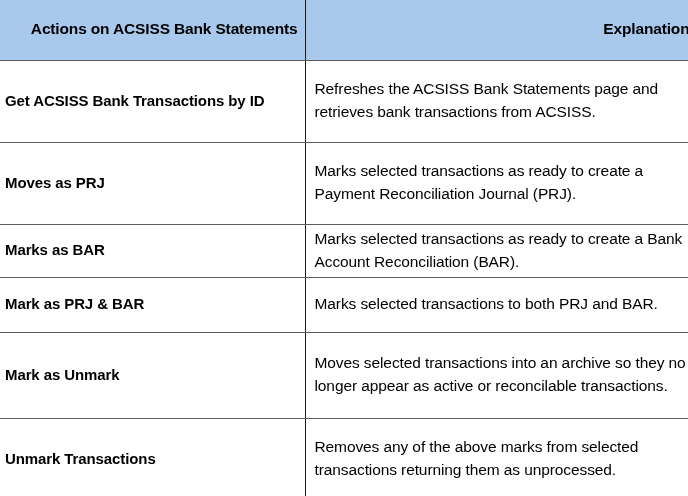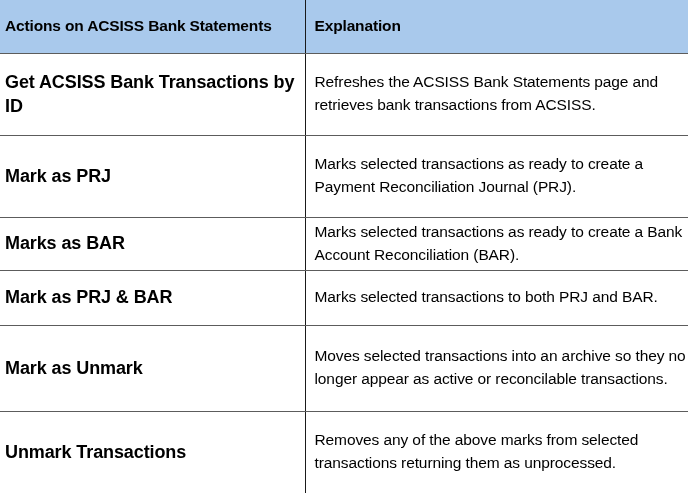--- a/index.html
+++ b/index.html
@@ -42,33 +42,33 @@
     box-sizing: border-box;
   }
 
   
   thead th {
     background: #a9c9ec;
     font-weight: bold;
     font-size: 15.5px;
     line-height: 1.33;
     letter-spacing: -0.15px;
-    text-align: left;
-    height: 53px;
+    text-align: right;
+    height: 60px;
     border-bottom: 1.5px solid #3c4b5c;
     vertical-align: middle;
     padding-top: 2px;
   }
   thead th.h-action { padding-left: 6px; }
   thead th.h-expl   { padding-left: 9px; }
 
   
   tbody td.c-action {
     font-weight: bold;
-    font-size: 18px;
+    font-size: 15px;
     line-height: 1.35;
     letter-spacing: -0.1px;
     padding-left: 6px;
   }
   tbody td.c-expl {
     font-weight: normal;
     font-size: 15.5px;
     line-height: 1.48;
     letter-spacing: -0.1px;
     padding-left: 9px;
@@ -100,21 +100,21 @@
         <th class="h-action">Actions on ACSISS Bank Statements</th>
         <th class="h-expl">Explanation</th>
       </tr>
     </thead>
     <tbody>
       <tr class="r0">
         <td class="c-action">Get ACSISS Bank Transactions by ID</td>
         <td class="c-expl">Refreshes the ACSISS Bank Statements page and retrieves bank transactions from ACSISS.</td>
       </tr>
       <tr class="r1">
-        <td class="c-action">Mark as PRJ</td>
+        <td class="c-action">Moves as PRJ</td>
         <td class="c-expl">Marks selected transactions as ready to create a Payment Reconciliation Journal (PRJ).</td>
       </tr>
       <tr class="r2">
         <td class="c-action">Marks as BAR</td>
         <td class="c-expl">Marks selected transactions as ready to create a Bank Account Reconciliation (BAR).</td>
       </tr>
       <tr class="r3">
         <td class="c-action">Mark as PRJ &amp; BAR</td>
         <td class="c-expl">Marks selected transactions to both PRJ and BAR.</td>
       </tr>

